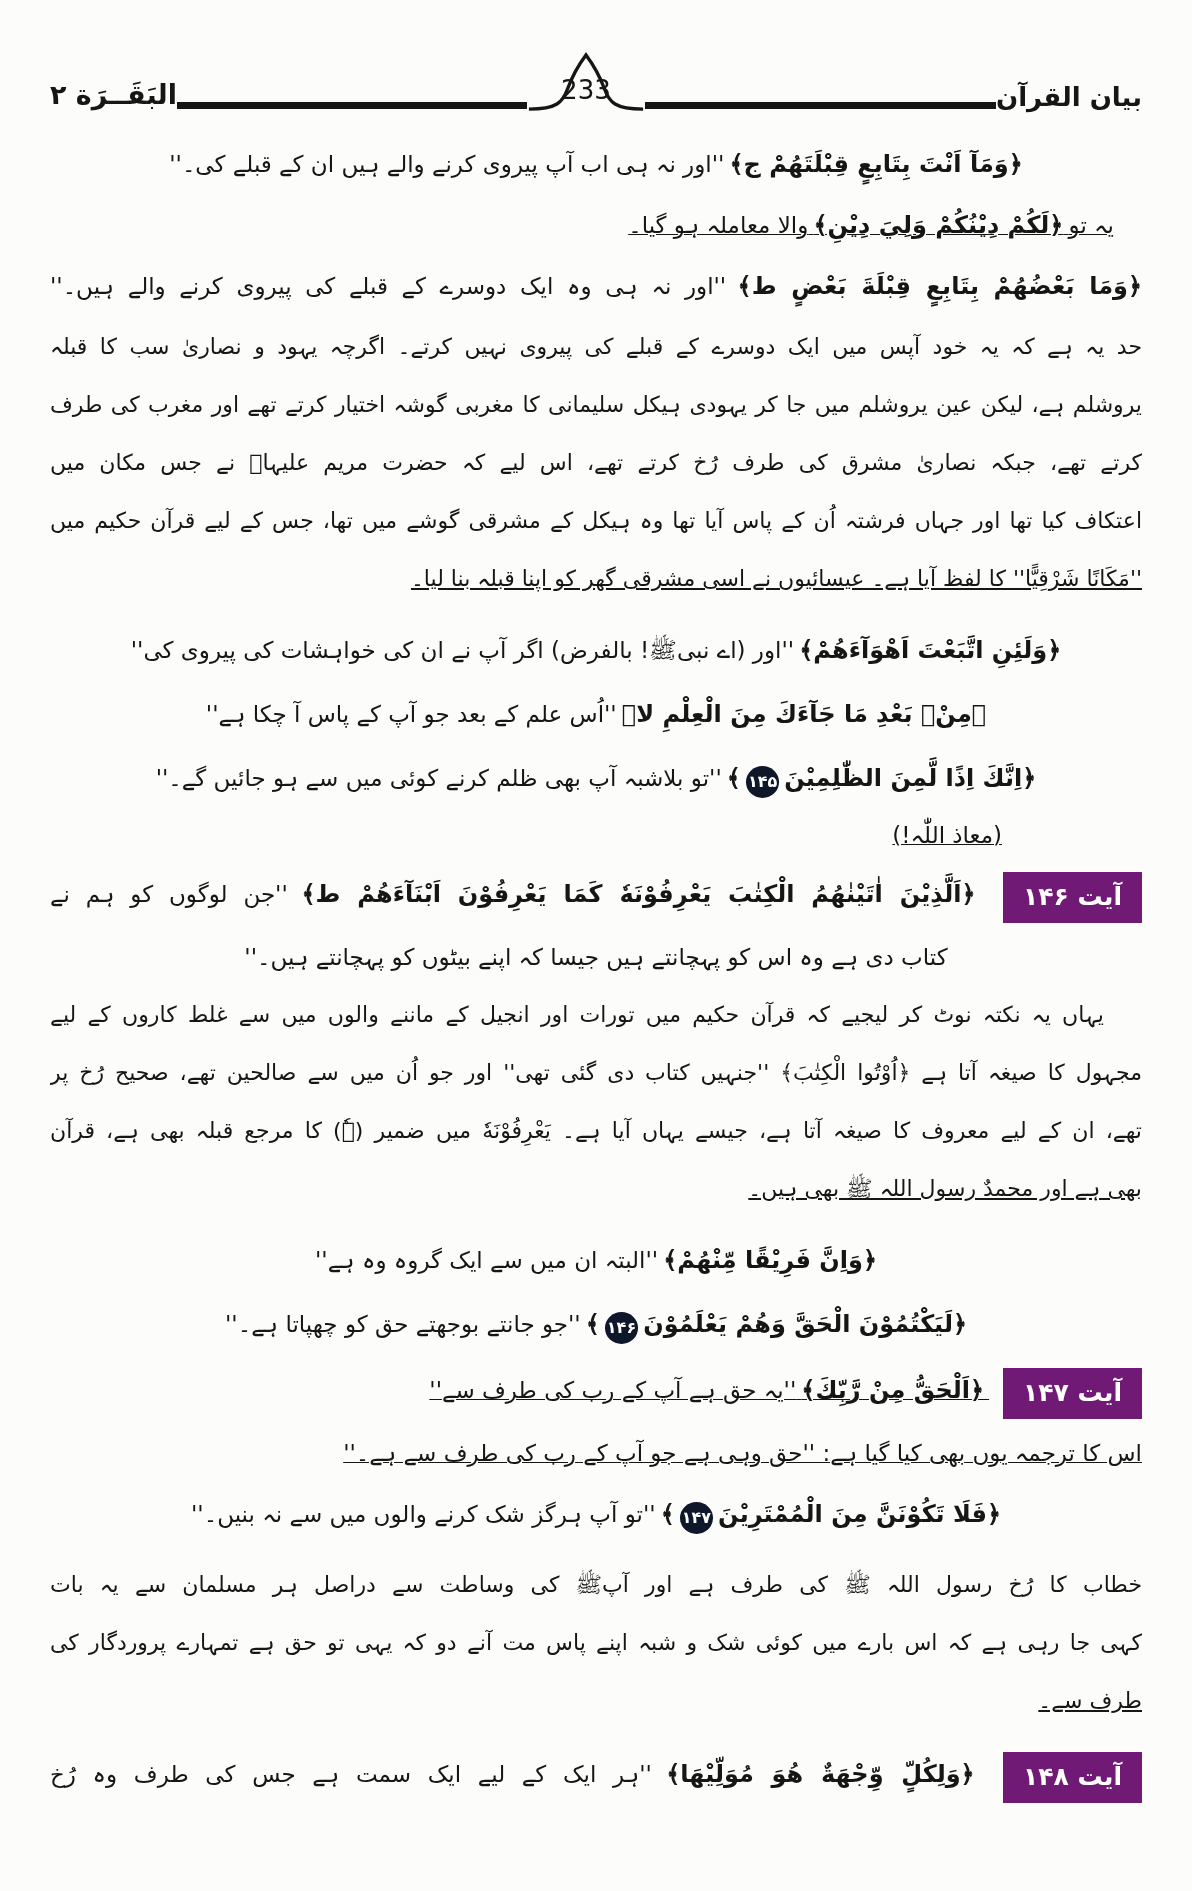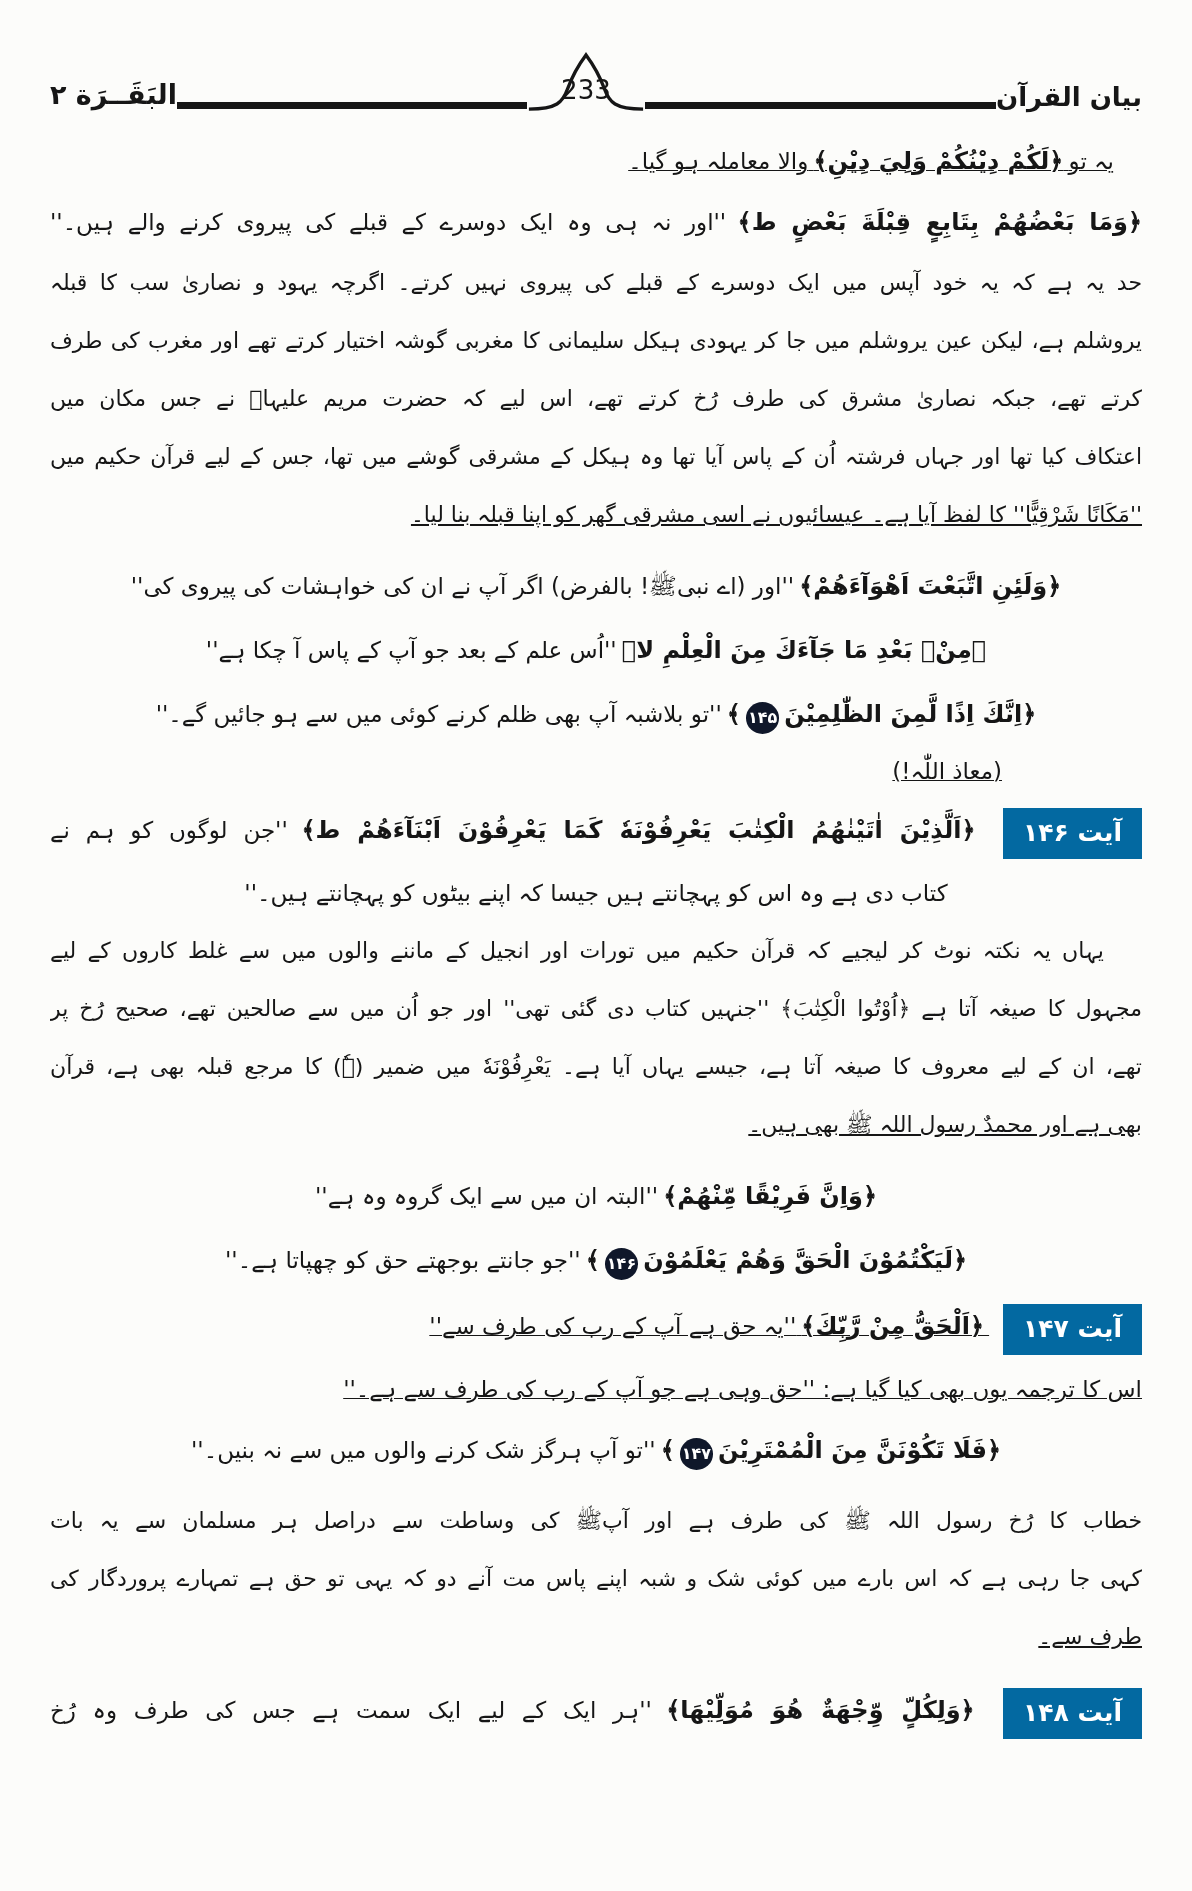--- a/index.html
+++ b/index.html
@@ -49,21 +49,21 @@
   .para-line{font-size:22px;}
   .indent{padding-right:38px;}
   .pad-r{padding-right:140px;}
   .num-circle{
     display:inline-block;background:#0f172a;color:#fff;
     border-radius:50%;min-width:32px;height:32px;line-height:32px;
     text-align:center;font-size:16px;font-weight:bold;
     vertical-align:middle;margin:0 5px;padding:0 2px;box-sizing:border-box;
   }
   .ayat-badge{
-    display:inline-block;background:#0369a1;color:#fff;
+    display:inline-block;background:#701a75;color:#fff;
     font-size:25px;font-weight:bold;line-height:1;
     padding:12px 20px 14px 20px;margin-left:14px;
     vertical-align:middle;
   }
   .dome-num{font-family:"DejaVu Sans",sans-serif;font-weight:normal;}
 </style>
 </head>
 <body>
 
 <div class="page">
@@ -72,20 +72,24 @@
     <div class="book-title">بيان القرآن</div>
     <div class="rule"></div>
     <svg class="dome" viewBox="0 0 120 62">
       <path d="M1,59 C30,59 36,52 41,38 C45,27 51,15 60,3 C69,15 75,27 79,38 C84,52 90,59 119,59" fill="none" stroke="#161616" stroke-width="3.5"></path>
       <text class="dome-num" x="60" y="49" text-anchor="middle" font-size="27" fill="#161616">233</text>
     </svg>
     <div class="rule"></div>
     <div class="surah-label">البَقَــرَة ٢</div>
   </div>
 
+  <div class="row h64 center gap">
+    <span class="ar">﴿وَمَآ اَنْتَ بِتَابِعٍ قِبْلَتَهُمْ ج﴾</span>
+    <span class="ur">''اور نہ ہی اب آپ پیروی کرنے والے ہیں ان کے قبلے کی۔''</span>
+  </div>
 
   <div class="row h58 right" style="padding-right:28px">
     <span class="ur">یہ تو</span>
     <span class="ar">﴿لَكُمْ دِيْنُكُمْ وَلِيَ دِيْنِ﴾</span>
     <span class="ur">والا معاملہ ہو گیا۔</span>
   </div>
 
   <div class="row h64 stretch">
     <span class="ar">﴿وَمَا بَعْضُهُمْ بِتَابِعٍ قِبْلَةَ بَعْضٍ ط﴾</span>
     <span class="ur">''اور نہ ہی وہ ایک دوسرے کے قبلے کی پیروی کرنے والے ہیں۔''</span>

